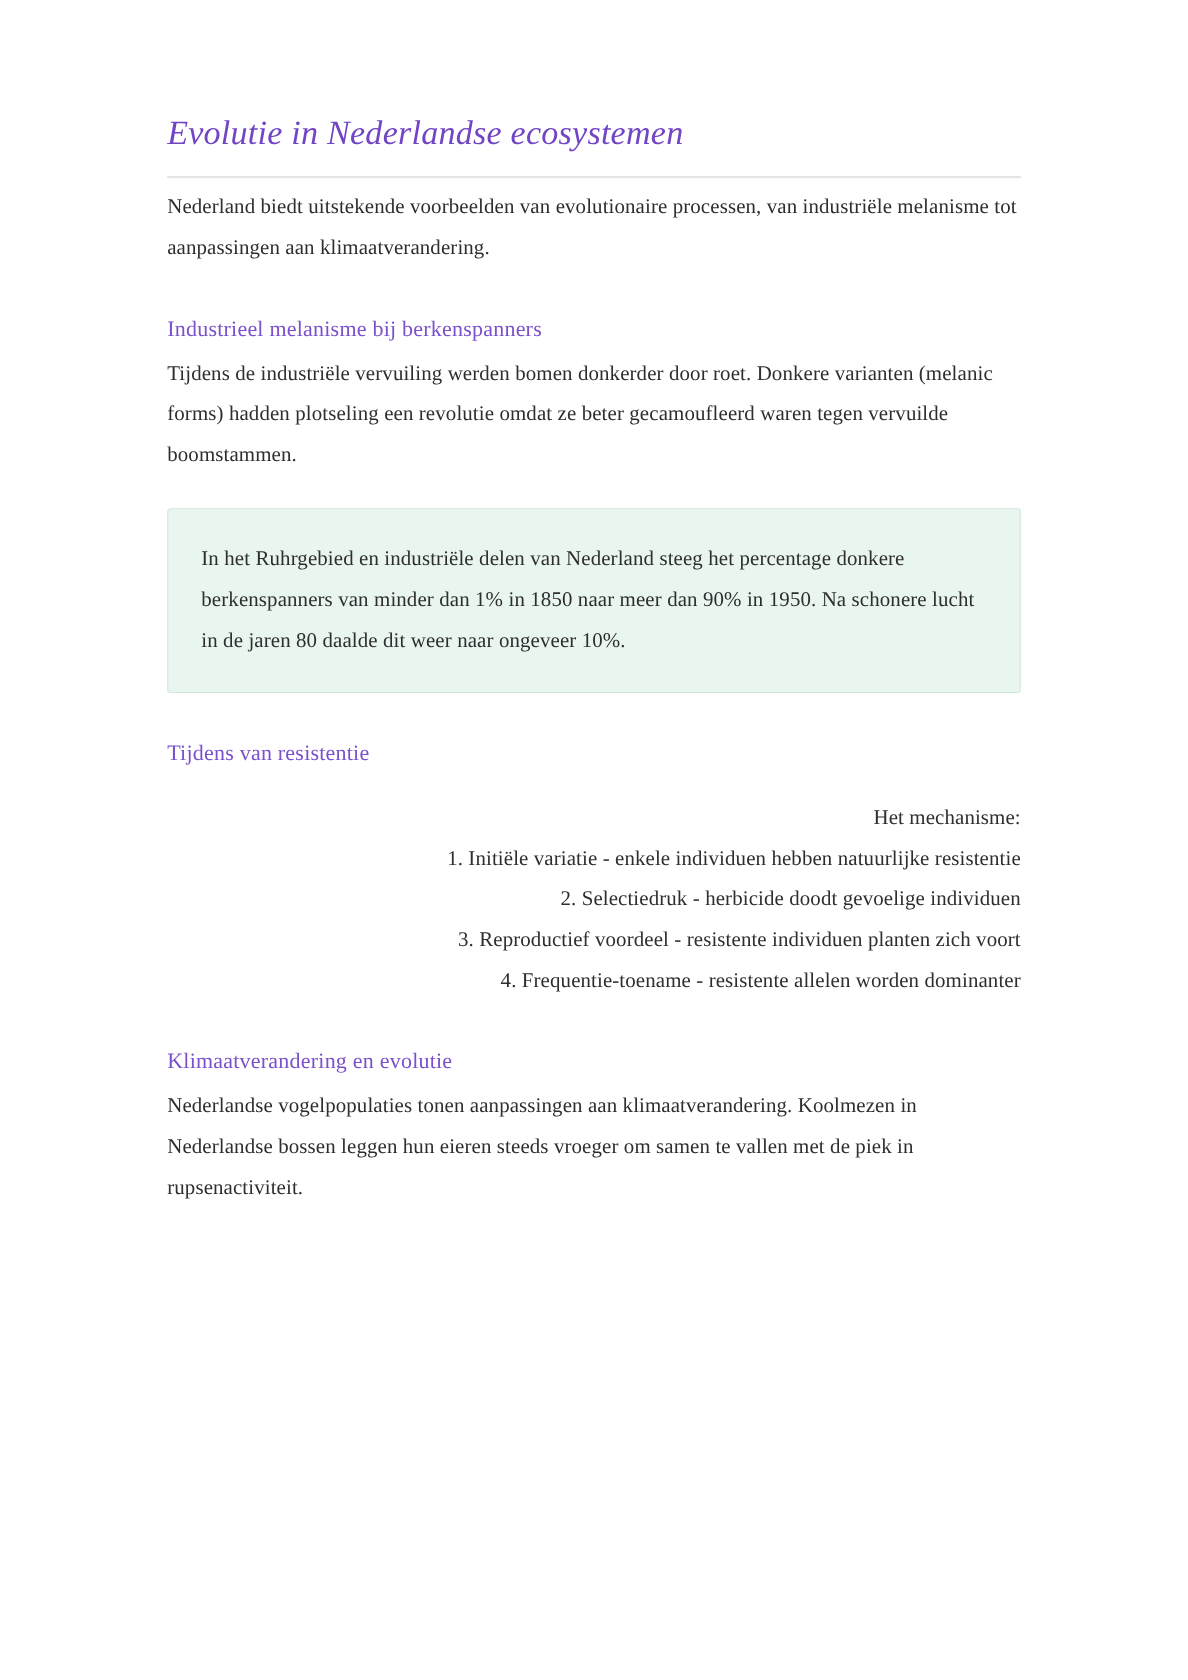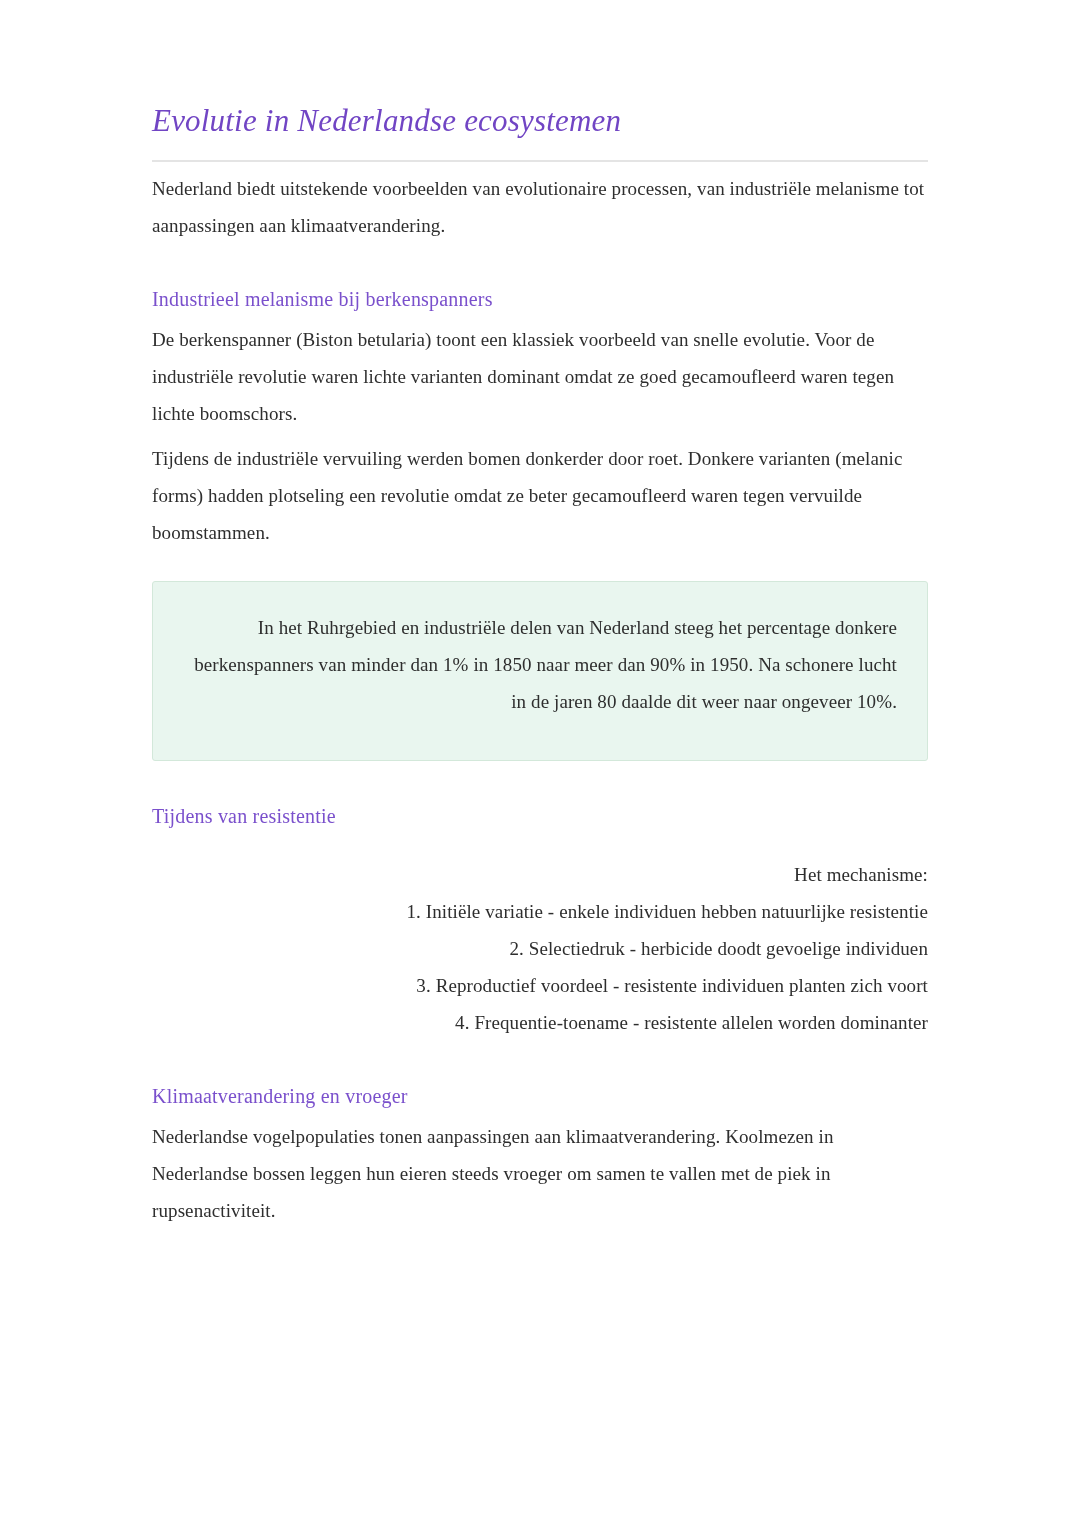--- a/index.html
+++ b/index.html
@@ -45,22 +45,21 @@
     line-height: 27px;
     font-weight: 400;
     color: var(--subheading-purple, #7a50cc);
     letter-spacing: 0.2px;
   }
   .callout {
     margin-top: 30px;
     background: var(--callout-background, #e9f6ef);
     border: 1px solid var(--callout-border, #d3e8da);
     border-radius: 3px;
-    padding: 27px 30px 40px 30px;
-    text-align: right;
+    padding: 27px 30px 28px 30px;
   }
   .callout p {
     font-size: 19px;
     line-height: 37px;
     letter-spacing: 0.1px;
   }
   .mechanism { margin-top: 26px; text-align: right; }
   .mechanism-line {
     font-size: 19px;
     line-height: 37px;
@@ -75,21 +74,20 @@
 
     <h1 class="doc-title">Evolutie in Nederlandse ecosystemen</h1>
 
     <hr class="divider">
 
     <p class="body-para">Nederland biedt uitstekende voorbeelden van evolutionaire processen, van industriële melanisme tot aanpassingen aan klimaatverandering.</p>
 
     <section>
       <h3 class="section-heading">Industrieel melanisme bij berkenspanners</h3>
 
-      <p class="body-para">De berkenspanner (Biston betularia) toont een klassiek voorbeeld van snelle evolutie. Voor de industriële revolutie waren lichte varianten dominant omdat ze goed gecamoufleerd waren tegen lichte boomschors.</p>
 
       <p class="body-para">Tijdens de industriële vervuiling werden bomen donkerder door roet. Donkere varianten (melanic forms) hadden plotseling een revolutie omdat ze beter gecamoufleerd waren tegen vervuilde boomstammen.</p>
 
       <div class="callout">
         <p>In het Ruhrgebied en industriële delen van Nederland steeg het percentage donkere berkenspanners van minder dan 1% in 1850 naar meer dan 90% in 1950. Na schonere lucht in de jaren 80 daalde dit weer naar ongeveer 10%.</p>
       </div>
     </section>
 
     <section>
       <h3 class="section-heading">Tijdens van resistentie</h3>
@@ -98,19 +96,19 @@
       <div class="mechanism">
         <div class="mechanism-line">Het mechanisme:</div>
         <div class="mechanism-line">1. Initiële variatie - enkele individuen hebben natuurlijke resistentie</div>
         <div class="mechanism-line">2. Selectiedruk - herbicide doodt gevoelige individuen</div>
         <div class="mechanism-line">3. Reproductief voordeel - resistente individuen planten zich voort</div>
         <div class="mechanism-line">4. Frequentie-toename - resistente allelen worden dominanter</div>
       </div>
     </section>
 
     <section>
-      <h3 class="section-heading">Klimaatverandering en vroeger</h3>
+      <h3 class="section-heading">Klimaatverandering en evolutie</h3>
 
       <p class="body-para">Nederlandse vogelpopulaties tonen aanpassingen aan klimaatverandering. Koolmezen in Nederlandse bossen leggen hun eieren steeds vroeger om samen te vallen met de piek in rupsenactiviteit.</p>
     </section>
 
   </div>
 </main>
 
 </body></html>

